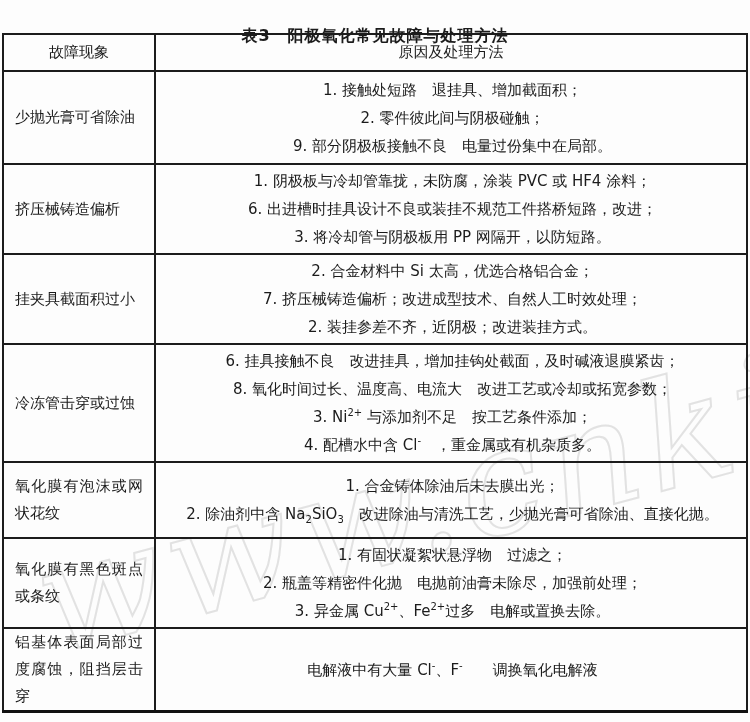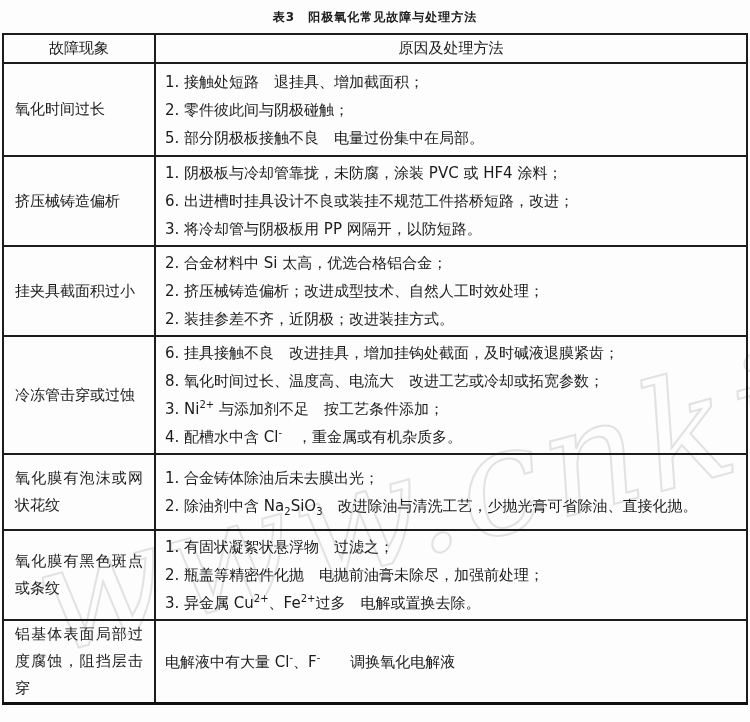--- a/index.html
+++ b/index.html
@@ -23,99 +23,100 @@
     letter-spacing:6px;
     color:transparent;
     -webkit-text-stroke:2px #e2e2e2;
     white-space:nowrap;
     z-index:0;
     user-select:none;
   }
   .page-title{
     position:relative;z-index:1;
     text-align:center;
-    font-size:12px;
+    font-size:16px;
     font-weight:bold;
-    padding-top:9px;
+    padding-top:26px;
     letter-spacing:1px;
   }
   table.fault-table{
     position:absolute;
     left:2px;top:33px;
     width:746px;
     border-collapse:collapse;
     background:transparent;
     z-index:1;
     table-layout:fixed;
   }
   table.fault-table th,
   table.fault-table td{
     border:2px solid #1c1c1c;
     font-size:15px;
     font-weight:normal;
     background:transparent;
   }
   table.fault-table{border-bottom:3px solid #111;}
-  thead tr{height:29px;}
+  thead tr{height:37px;}
   th{text-align:center;}
   td.fault{
     width:148px;
     padding:0 11px;
     vertical-align:middle;
     text-align:justify;
     text-justify:inter-character;
     line-height:27px;
   }
   td.cause{
     padding:2px 6px 2px 9px;
     vertical-align:middle;
   }
   .cause-line{
     line-height:28px;
     white-space:nowrap;
+    text-align:center;
   }
   sup{font-size:10px;line-height:0;}
   sub{font-size:10px;line-height:0;}
 </style>
 </head>
 <body>
 
 <div class="watermark">www.cnki.net</div>
 
 <div class="page-title">表3　阳极氧化常见故障与处理方法</div>
 
 <table class="fault-table">
   <thead>
     <tr>
       <th style="width:148px;">故障现象</th>
       <th>原因及处理方法</th>
     </tr>
   </thead>
   <tbody>
       <tr style="height: 93px;">
-        <td class="fault">氧化时间过长</td>
+        <td class="fault">少抛光膏可省除油</td>
         <td class="cause">
           <div class="cause-line">1. 接触处短路　退挂具、增加截面积；</div>
           <div class="cause-line">2. 零件彼此间与阴极碰触；</div>
-          <div class="cause-line">5. 部分阴极板接触不良　电量过份集中在局部。</div>
+          <div class="cause-line">9. 部分阴极板接触不良　电量过份集中在局部。</div>
         </td>
       </tr>
       <tr style="height: 85px;">
         <td class="fault">挤压械铸造偏析</td>
         <td class="cause">
           <div class="cause-line">1. 阴极板与冷却管靠拢，未防腐，涂装 PVC 或 HF4 涂料；</div>
           <div class="cause-line">6. 出进槽时挂具设计不良或装挂不规范工件搭桥短路，改进；</div>
           <div class="cause-line">3. 将冷却管与阴极板用 PP 网隔开，以防短路。</div>
         </td>
       </tr>
       <tr style="height: 85px;">
         <td class="fault">挂夹具截面积过小</td>
         <td class="cause">
           <div class="cause-line">2. 合金材料中 Si 太高，优选合格铝合金；</div>
-          <div class="cause-line">2. 挤压械铸造偏析；改进成型技术、自然人工时效处理；</div>
+          <div class="cause-line">7. 挤压械铸造偏析；改进成型技术、自然人工时效处理；</div>
           <div class="cause-line">2. 装挂参差不齐，近阴极；改进装挂方式。</div>
         </td>
       </tr>
       <tr style="height: 114px;">
         <td class="fault">冷冻管击穿或过蚀</td>
         <td class="cause">
           <div class="cause-line">6. 挂具接触不良　改进挂具，增加挂钩处截面，及时碱液退膜紧齿；</div>
           <div class="cause-line">8. 氧化时间过长、温度高、电流大　改进工艺或冷却或拓宽参数；</div>
           <div class="cause-line">3. Ni<sup>2+</sup> 与添加剂不足　按工艺条件添加；</div>
           <div class="cause-line">4. 配槽水中含 Cl<sup>-</sup>　，重金属或有机杂质多。</div>

